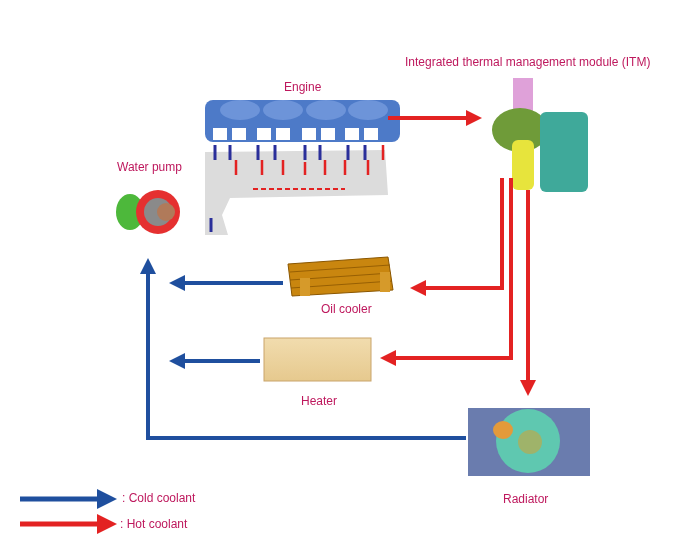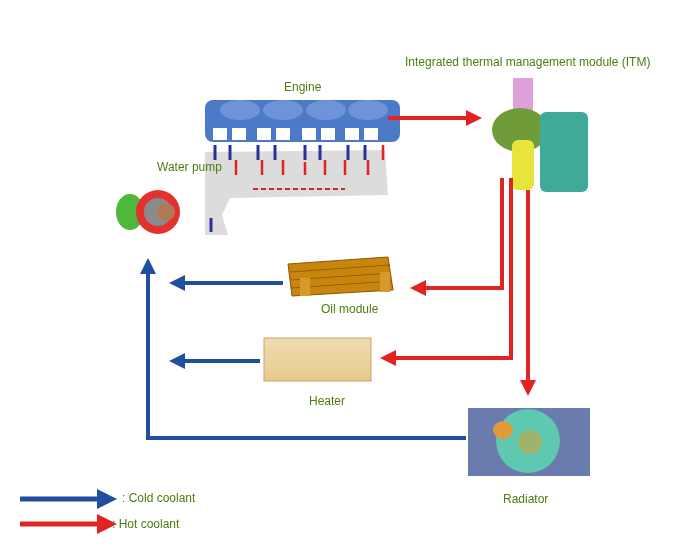--- a/index.html
+++ b/index.html
@@ -1,18 +1,18 @@
 <!DOCTYPE html>
 <html><head>
 <meta charset="utf-8">
 <style>
   html,body{margin:0;padding:0;background:#fff;}
   body{width:699px;height:559px;position:relative;overflow:hidden;font-family:"Liberation Sans",sans-serif;}
   svg{position:absolute;left:0;top:0;}
-  .lbl{position:absolute;font-size:12px;color:#4d7c0f;white-space:nowrap;}
+  .lbl{position:absolute;font-size:12px;color:#be185d;white-space:nowrap;}
 </style>
 </head>
 <body>
 
 <svg width="699" height="559" viewBox="0 0 699 559">
   <defs>
     <marker id="hotHead" markerWidth="4" markerHeight="4" refX="1" refY="2" orient="auto" markerUnits="strokeWidth">
       <path d="M0,0 L4,2 L0,4 Z" fill="#e32222"></path>
     </marker>
     <marker id="coldHead" markerWidth="4" markerHeight="4" refX="1" refY="2" orient="auto" markerUnits="strokeWidth">
@@ -115,18 +115,18 @@
     <line x1="260" y1="361" x2="181" y2="361" marker-end="url(#coldHead)"></line>
     <polyline points="466,438 148,438 148,270" marker-end="url(#coldHead)"></polyline>
   </g>
 
   <line x1="20" y1="499" x2="102" y2="499" stroke="#1f4f9e" stroke-width="5" marker-end="url(#coldHead)"></line>
   <line x1="20" y1="524" x2="102" y2="524" stroke="#e32222" stroke-width="5" marker-end="url(#hotHead)"></line>
 </svg>
 
 <div class="lbl" style="left:284px;top:80px;">Engine</div>
 <div class="lbl" style="left:405px;top:55px;">Integrated thermal management module (ITM)</div>
-<div class="lbl" style="left:117px;top:160px;margin-left:40px;">Water pump</div>
-<div class="lbl" style="left:321px;top:302px;">Oil module</div>
-<div class="lbl" style="left:301px;top:394px;margin-left:8px;">Heater</div>
+<div class="lbl" style="left:117px;top:160px;">Water pump</div>
+<div class="lbl" style="left:321px;top:302px;">Oil cooler</div>
+<div class="lbl" style="left:301px;top:394px;">Heater</div>
 <div class="lbl" style="left:503px;top:492px;">Radiator</div>
 <div class="lbl" style="left:122px;top:491px;text-align:center;">: Cold coolant</div>
-<div class="lbl" style="left:112px;top:517px;">: Hot coolant</div>
+<div class="lbl" style="left:120px;top:517px;">: Hot coolant</div>
 
 </body></html>

